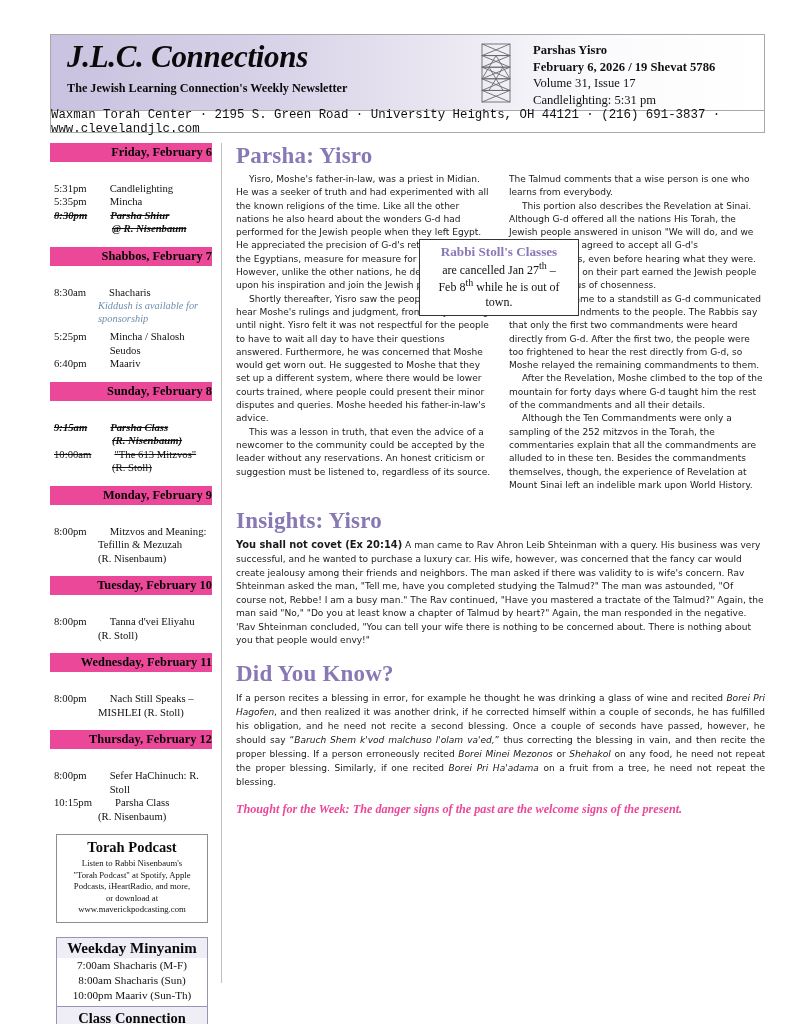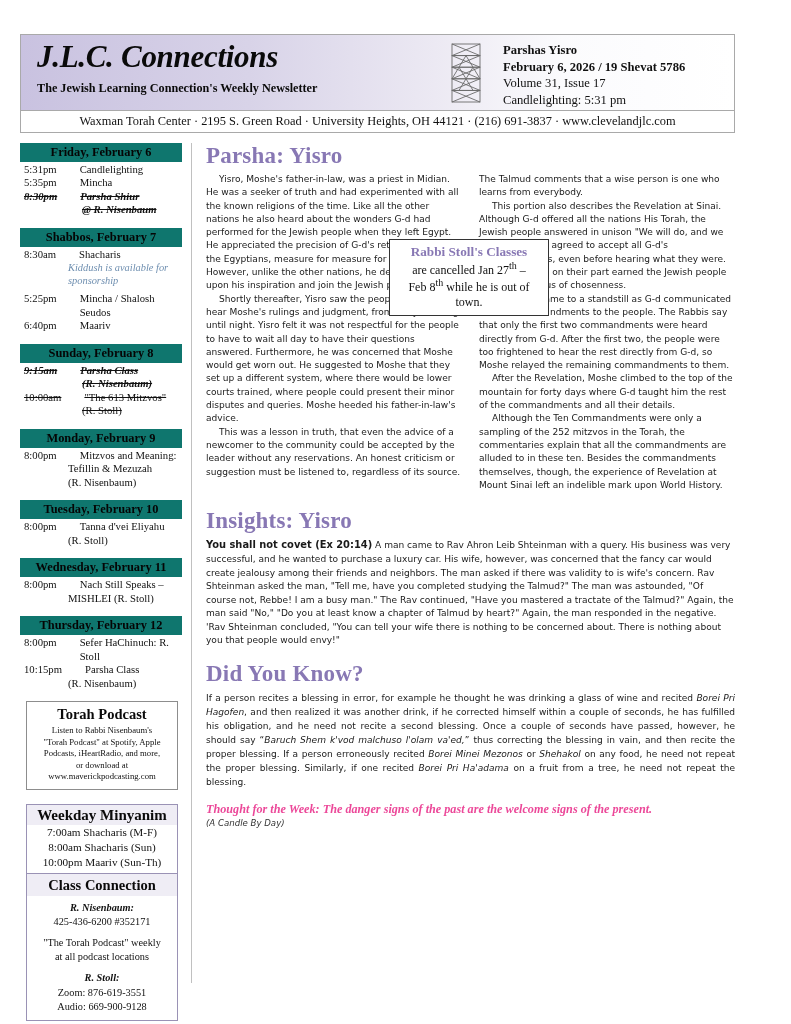--- a/index.html
+++ b/index.html
@@ -10,21 +10,21 @@
   }
   .page {
     width: 791px; height: 1024px;
     margin: 0 auto;
     background: #ffffff;
     position: relative;
     overflow: hidden;
   }
   .sheet {
     position: absolute;
-    left: 20px; top: 34px;
+    left: 50px; top: 34px;
     width: 715px; height: 960px;
     background: #ffffff;
   }
 
   
   .masthead {
     display: flex;
     height: 77px;
     border: 1px solid #a9a9a9;
     background: linear-gradient(to right, #c9c2e0 0%, #d8d3e8 32%, #ece9f3 58%, #fbfbfd 76%, #ffffff 100%);
@@ -70,21 +70,21 @@
   .mh-right .r4 { font-size: 12.6px; }
 
   .addressbar {
     border-left: 1px solid #a9a9a9;
     border-right: 1px solid #a9a9a9;
     border-bottom: 1px solid #a9a9a9;
     height: 22px;
     display: flex;
     align-items: center;
     justify-content: center;
-    font-family: Liberation Serif, serif;
+    font-family: Liberation Mono, monospace;
     font-size: 12.4px;
     color: #111;
     background: #fff;
   }
 
   
   .content {
     display: flex;
     margin-top: 10px;
     height: 840px;
@@ -94,28 +94,28 @@
     border-right: 1px solid #c0c0c0;
     padding-right: 9px;
   }
   .main {
     flex: 1;
     padding-left: 14px;
   }
 
   
   .day-head {
-    background: #0f766e;
-    text-align: center;
+    background: #ec4899;
+    text-align: right;
     font-family: "Liberation Serif", serif;
     font-weight: bold;
     font-size: 12.4px;
     color: #050505;
     padding: 2px 0 2px;
-    margin-bottom: 1px;
+    margin-bottom: 20px;
   }
   .sched { padding: 0 2px 0 4px; margin-bottom: 11px; }
   .srow {
     display: flex;
     font-family: "Liberation Serif", serif;
     font-size: 10.7px;
     color: #111;
     line-height: 1.26;
   }
   .srow .t { flex: 0 0 44px; text-align: left; padding-right: 23px; white-space: nowrap; }
@@ -508,19 +508,18 @@
         </div>
 
         <h1 class="sec-title dyk">Did You Know?</h1>
         <div class="dyk-body">
           <span>If a person recites a blessing in error, for example he thought he was drinking a glass of wine and recited </span><i>Borei Pri Hagofen</i><span>, and then realized it was another drink, if he corrected himself within a couple of seconds, he has fulfilled his obligation, and he need not recite a second blessing. Once a couple of seconds have passed, however, he should say “</span><i>Baruch Shem k'vod malchuso l'olam va'ed,</i><span>” thus correcting the blessing in vain, and then recite the proper blessing. If a person erroneously recited </span><i>Borei Minei Mezonos</i><span> or </span><i>Shehakol</i><span> on any food, he need not repeat the proper blessing. Similarly, if one recited </span><i>Borei Pri Ha'adama</i><span> on a fruit from a tree, he need not repeat the blessing.</span>
         </div>
 
         <div class="thought">
           <span>Thought for the Week:</span><span>  The danger signs of the past are the welcome signs of the present.</span>
         </div>
-        <div class="thought-src">(A Candle By Day)</div>
 
       </div>
     </div>
   </div>
  </div>
 </div>
 
 </body></html>

